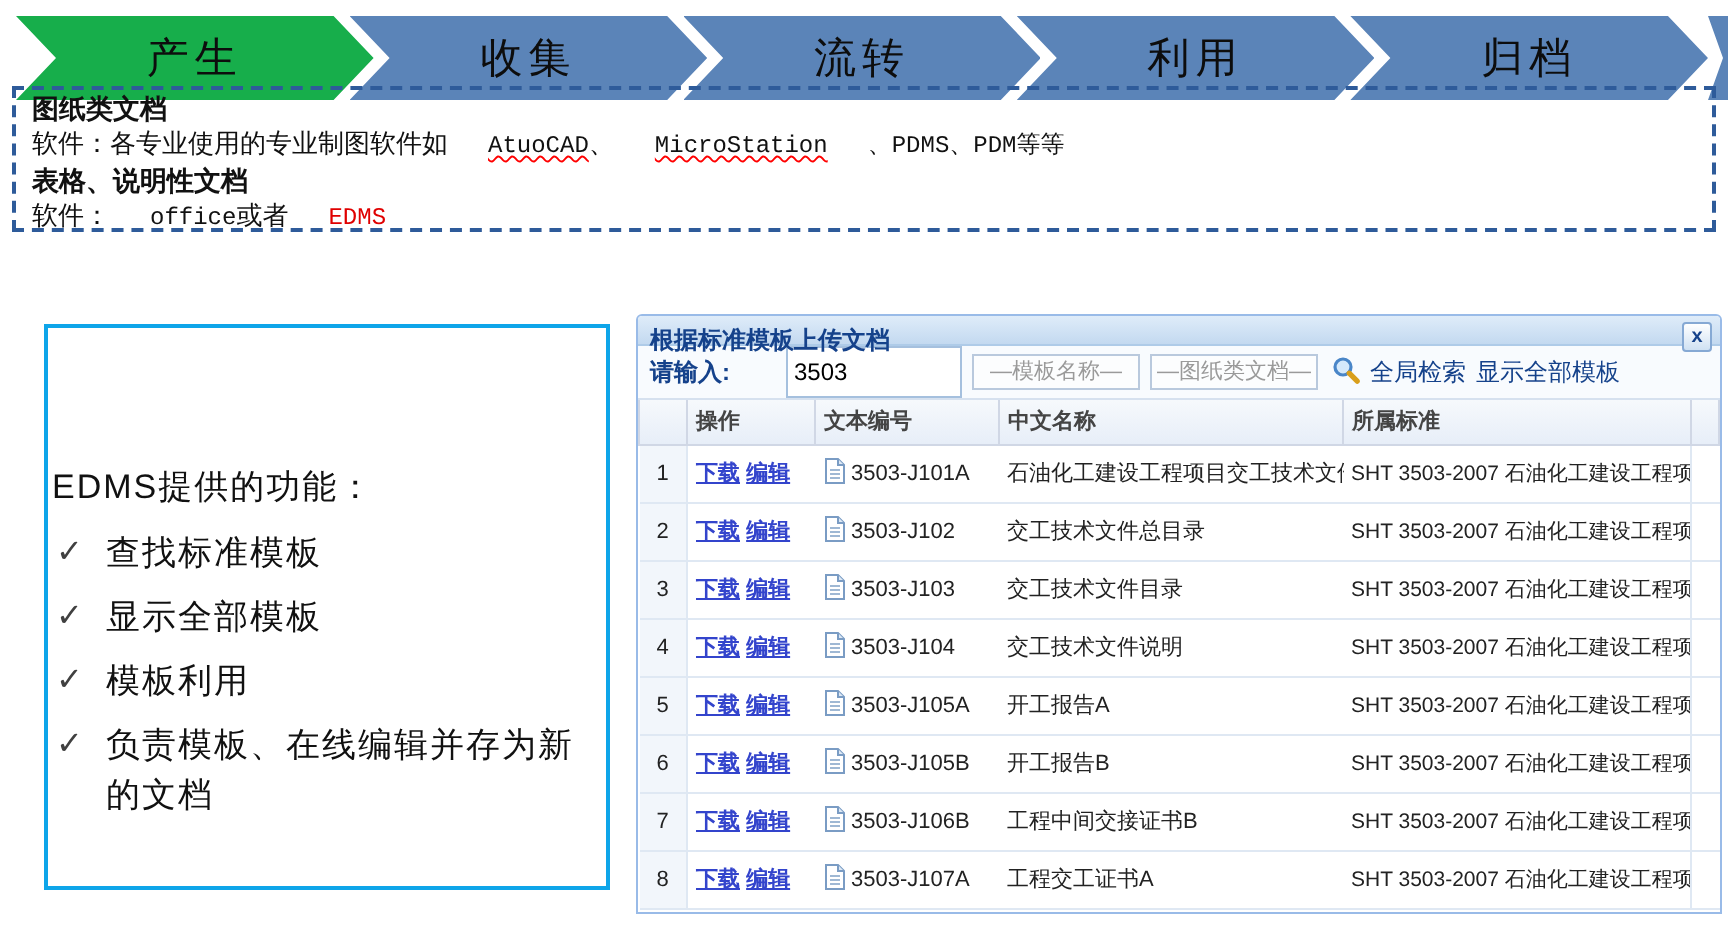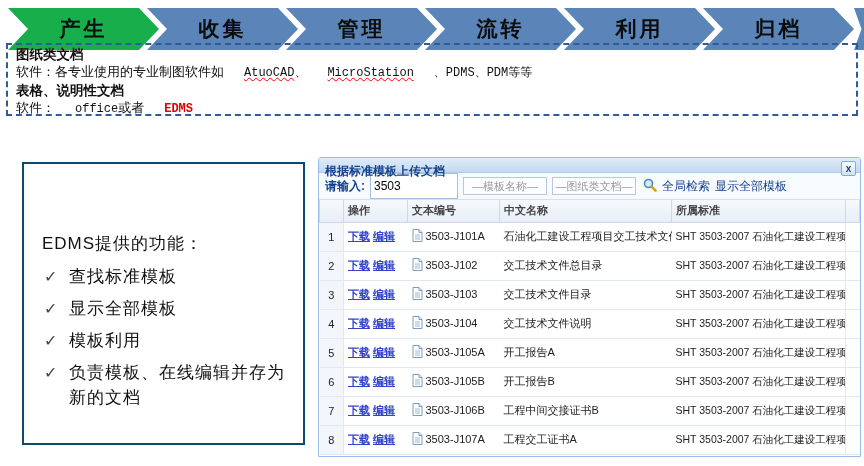--- a/index.html
+++ b/index.html
@@ -3,54 +3,54 @@
 <meta charset="utf-8">
 <style>
   * { margin:0; padding:0; box-sizing:border-box; }
   body { font-family:"Liberation Sans", sans-serif; background:#fff; }
   #stage { position:relative; width:864px; height:466px; background:#fff; overflow:hidden; }
 
   
   #process-bar { position:absolute; left:8px; top:8px; width:846px; height:42px; display:flex; }
   .chev { flex:1; height:42px; display:flex; align-items:center; justify-content:center;
           clip-path:polygon(0% 0%, calc(100% - 20px) 0%, 100% 50%, calc(100% - 20px) 100%, 0% 100%, 20px 50%);
-          font-weight:bold; font-size:21px; color:#0d0d0d; letter-spacing:3px; }
+          font-weight:normal; font-size:21px; color:#0d0d0d; letter-spacing:3px; }
   .chev + .chev { margin-left:-12px; }
   #chev-sliver { position:absolute; right:0; top:8px; width:10px; height:42px;
           clip-path:polygon(0% 0%, 100% 0%, 100% 100%, 0% 100%, 75% 50%); }
 
   
   #note-box { position:absolute; left:6px; top:43px; width:852px; height:73px;
               border:2px dashed #2e5b9a; padding:1px 8px; font-size:13px; line-height:17px; color:#111; }
   .note-heading { font-weight:bold; font-size:13.5px; }
   .mono { font-family:"Liberation Mono", monospace; font-size:12px;padding-left:20px; }
   .typo { text-decoration:underline wavy red; text-decoration-thickness:1px; }
-  .red-text { color:#e00000; font-weight:bold; }
+  .red-text { color:#e00000; font-weight:normal; }
 
   
   #features-box { position:absolute; left:22px; top:162px; width:283px; height:283px;
-                  border:2px solid #0c4a6e; padding:68px 10px 0 18px; font-size:17px; color:#111; }
+                  border:2px solid #0ea5e9; padding:68px 10px 0 2px; font-size:17px; color:#111; }
   #features-title { margin-bottom:9px; letter-spacing:1px; }
   .feature-item { position:relative; padding-left:27px; margin-bottom:7px; line-height:25px; letter-spacing:1px; }
   .check { position:absolute; left:2px; top:0; color:#404040; font-size:16px; }
 
   
   #dialog { position:absolute; left:318px; top:157px; width:543px; height:300px;
             border:1px solid #99bbe8; border-radius:3px 3px 0 0; background:#fff; overflow:hidden; }
   #dialog-titlebar { position:relative; height:15px; background:linear-gradient(#dfecf9,#c3d9f0);
             border-bottom:1px solid #aecbe8; padding:3px 6px 0 6px; }
   #dialog-title { font-size:12px; font-weight:bold; color:#15428b; }
   #dialog-close { position:absolute; right:4px; top:3px; width:15px; height:15px; line-height:13px;
             text-align:center; font-size:10px; font-weight:bold; color:#15428b;
             background:linear-gradient(#ffffff,#cfe1f3); border:1px solid #86a9d4; border-radius:2px; cursor:pointer; }
   #filter-bar { height:27px; display:flex; align-items:center; gap:5px; padding:0 6px;
             background:#f8fbfe; border-bottom:1px solid #d6e1ef; font-size:12px; }
   #filter-label { font-weight:bold; color:#15428b; white-space:nowrap; }
   #filter-input { width:88px; height:18px; border:1px solid #a5c0de; font-size:12px; padding:12px 3px;
-            font-family:"Liberation Sans", sans-serif; }
+            font-family:"Liberation Sans", sans-serif;margin-left:23px; }
   .faux-select { width:84px; height:18px; line-height:16px; text-align:center; color:#9a9a9a;
             border:1px solid #b9c9dd; background:#fcfdfe; font-size:11px; white-space:nowrap; overflow:hidden; }
   .toolbar-link { color:#15428b; white-space:nowrap; cursor:pointer; }
   #search-icon { display:inline-block; margin-left:2px; }
 
   
   #tpl-table { width:100%; border-collapse:collapse; table-layout:fixed; font-size:11px; }
   #tpl-table th { height:22px; background:linear-gradient(#f6f9fc,#e7eef8); border:1px solid #d0d7e5; border-top:none;
             font-weight:bold; color:#444; text-align:left; padding:0 4px; font-size:11px; }
   #tpl-table td { height:29px; border-bottom:1px solid #dfe8f3; padding:0 4px; color:#222;
@@ -68,21 +68,20 @@
   td.std-cell { font-size:10.5px; color:#1a1a1a; }
 </style>
 </head>
 <body>
 
 <div id="stage">
 
   <div id="process-bar">
       <div class="chev" style="background: rgb(23, 174, 75);">产生</div>
       <div class="chev" style="background: rgb(91, 132, 184);">收集</div>
-      <div class="chev" style="background: rgb(91, 132, 184);">管理</div>
       <div class="chev" style="background: rgb(91, 132, 184);">流转</div>
       <div class="chev" style="background: rgb(91, 132, 184);">利用</div>
       <div class="chev" style="background: rgb(91, 132, 184);">归档</div>
     </div>
   <div id="chev-sliver" style="background: rgb(91, 132, 184);"></div>
 
   <div id="note-box">
     <div class="note-heading">图纸类文档</div>
     <div>
       <span>软件：各专业使用的专业制图软件如</span><span class="mono typo">AtuoCAD</span><span>、</span><span class="mono typo">MicroStation</span><span class="mono">、PDMS、PDM等等</span>

